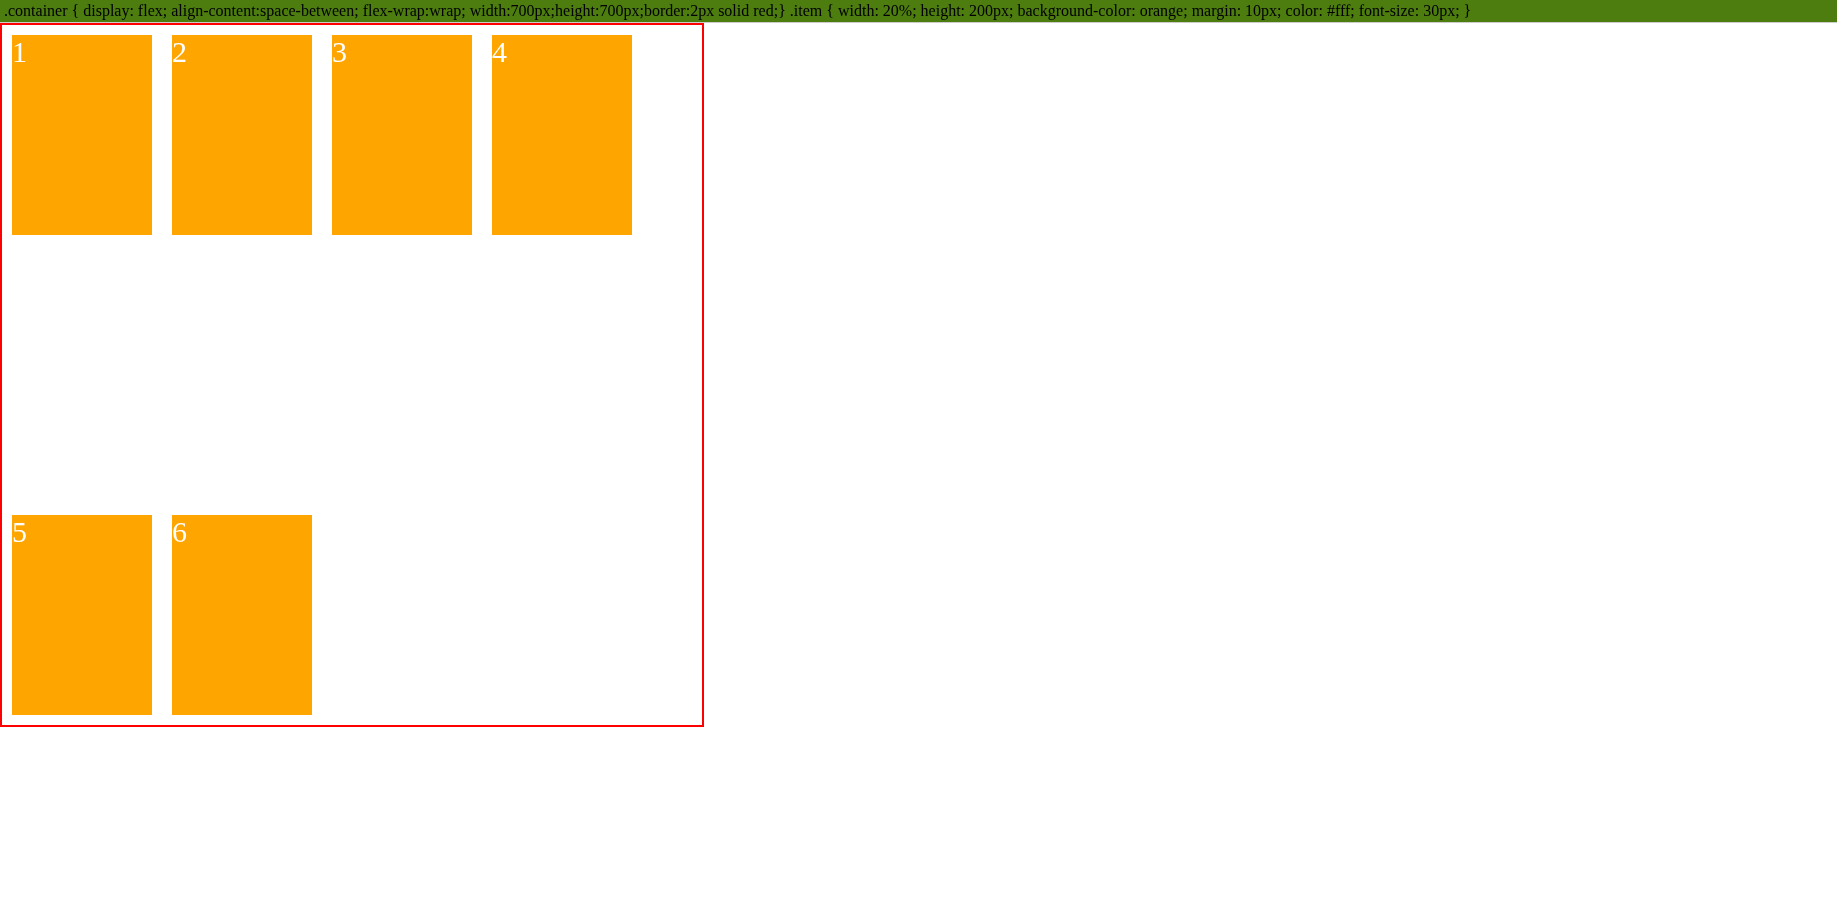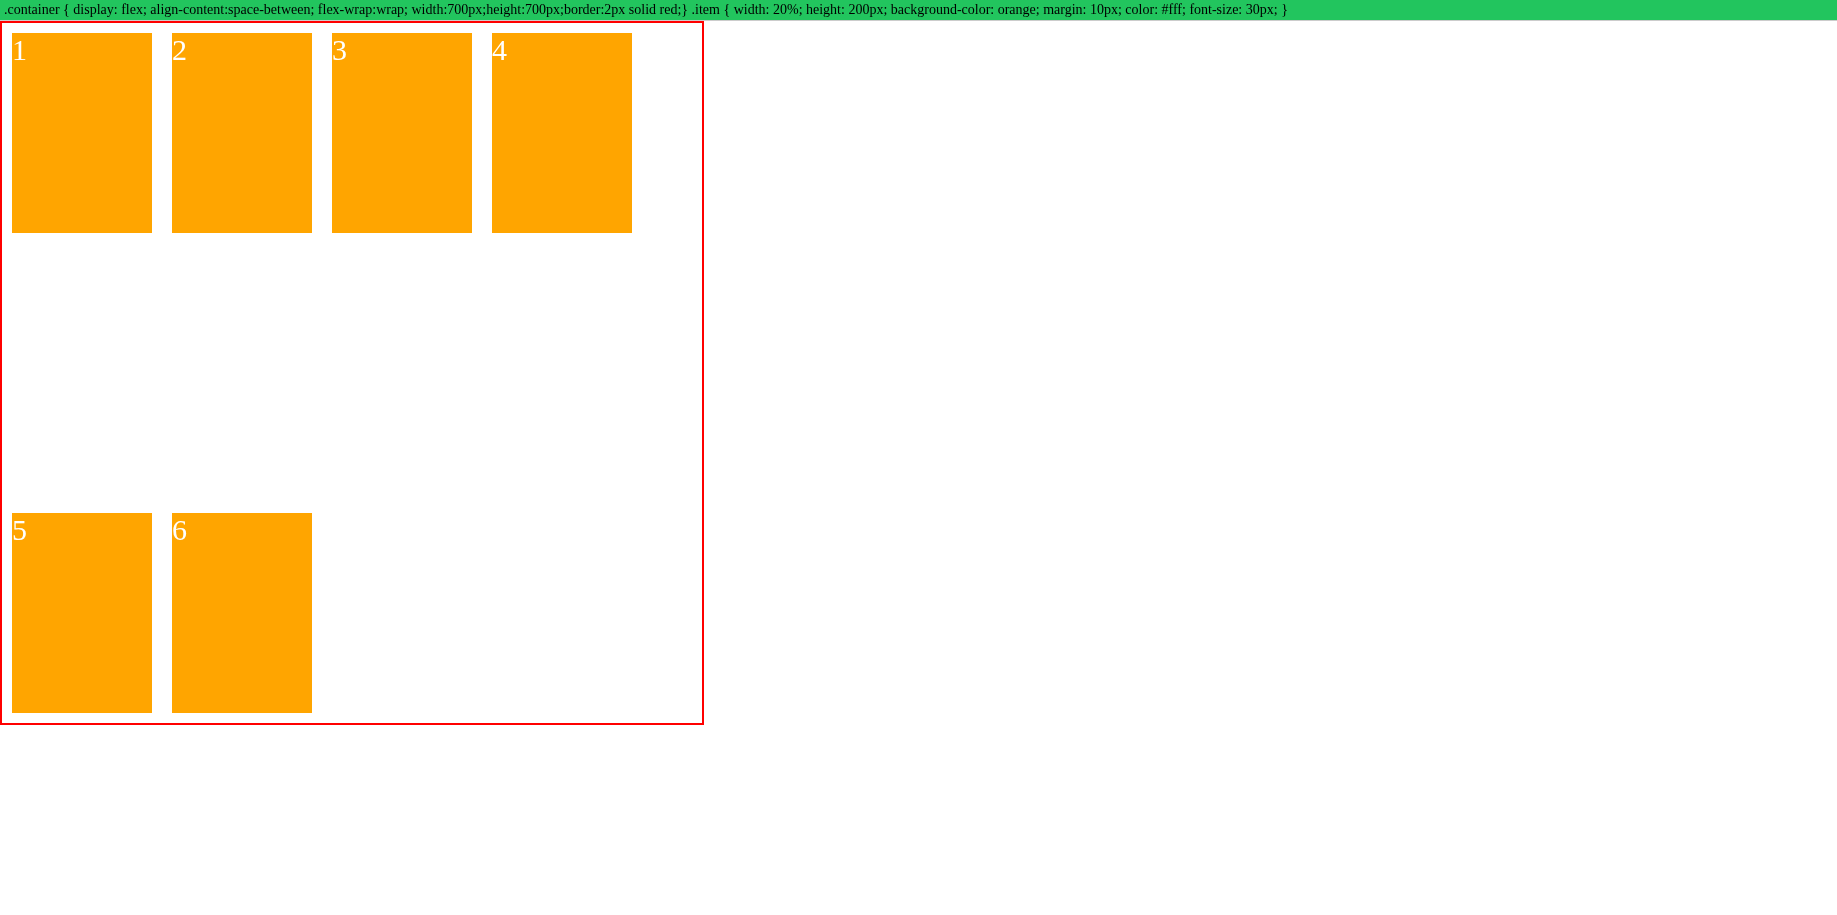--- a/index.html
+++ b/index.html
@@ -3,24 +3,24 @@
   <meta charset="utf-8">
   <style>
     body {
       margin: 0;
       padding: 0;
       font-family: "Times New Roman", serif;
       background: #fff;
     }
     .code-line {
       font-family: "Times New Roman", serif;
-      font-size: 14px;
+      font-size: 16px;
       white-space: nowrap;
       padding: 2px 4px;
-      background: #22c55e;
+      background: #4d7c0f;
       border-bottom: 1px solid #ccc;
     }
     .container {
       display: flex;
       align-content: space-between;
       flex-wrap: wrap;
       width: 700px;
       height: 700px;
       border: 2px solid red;
     }

